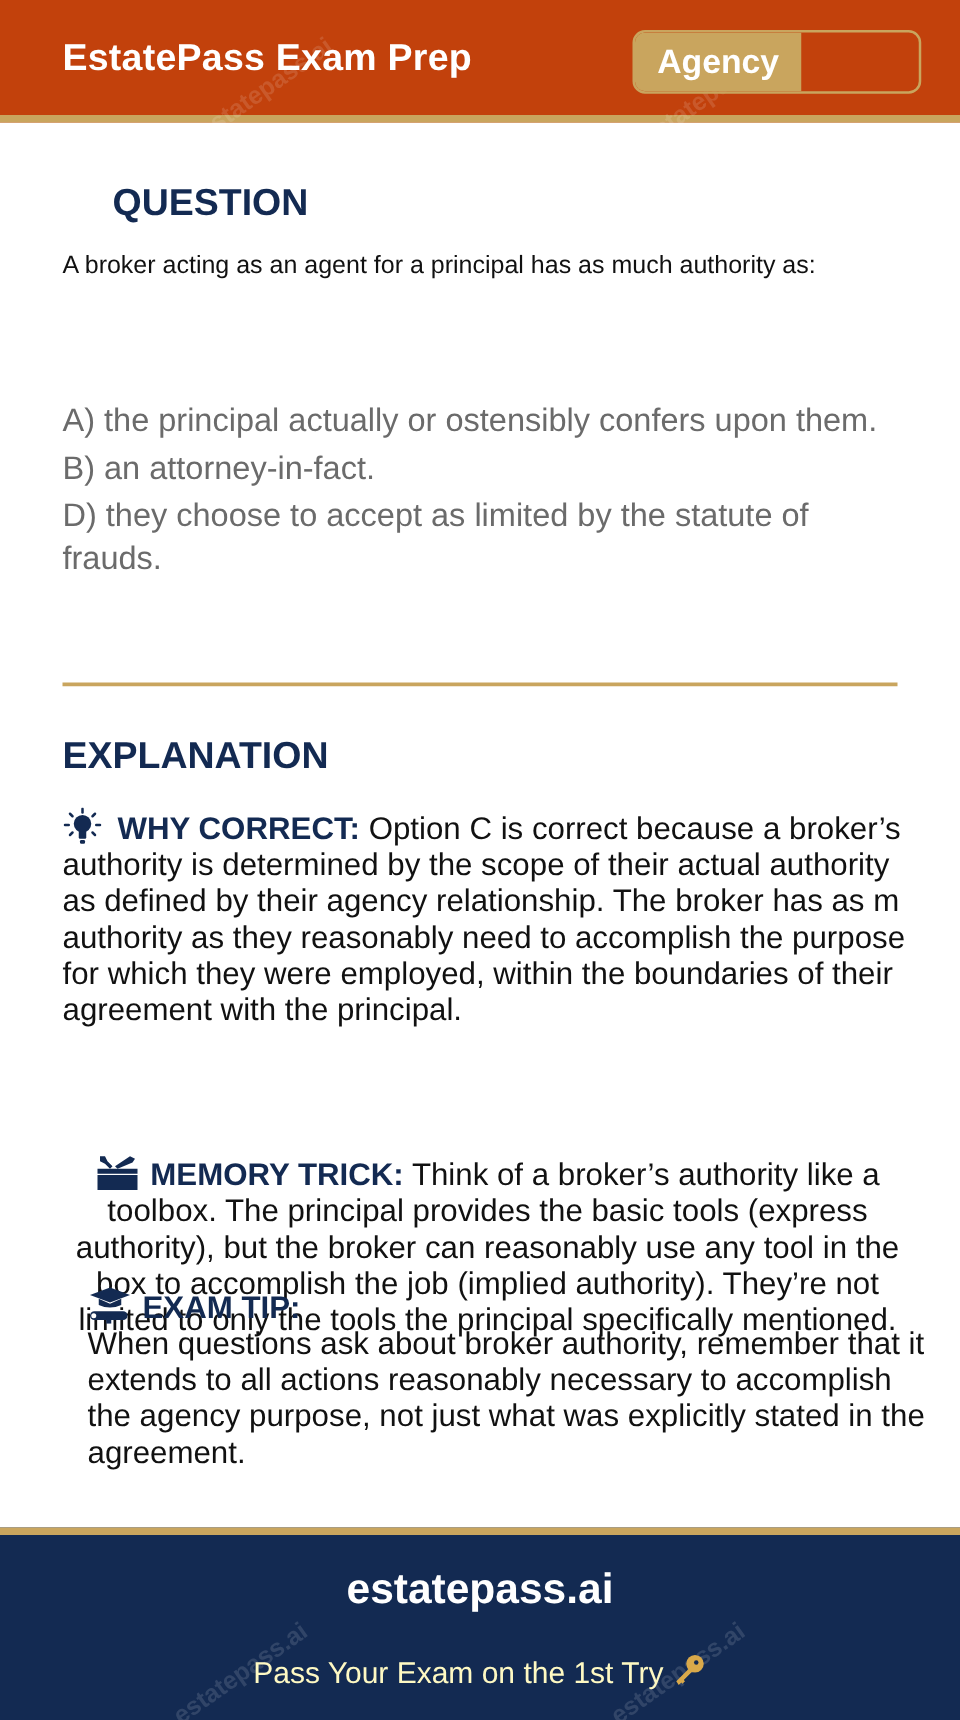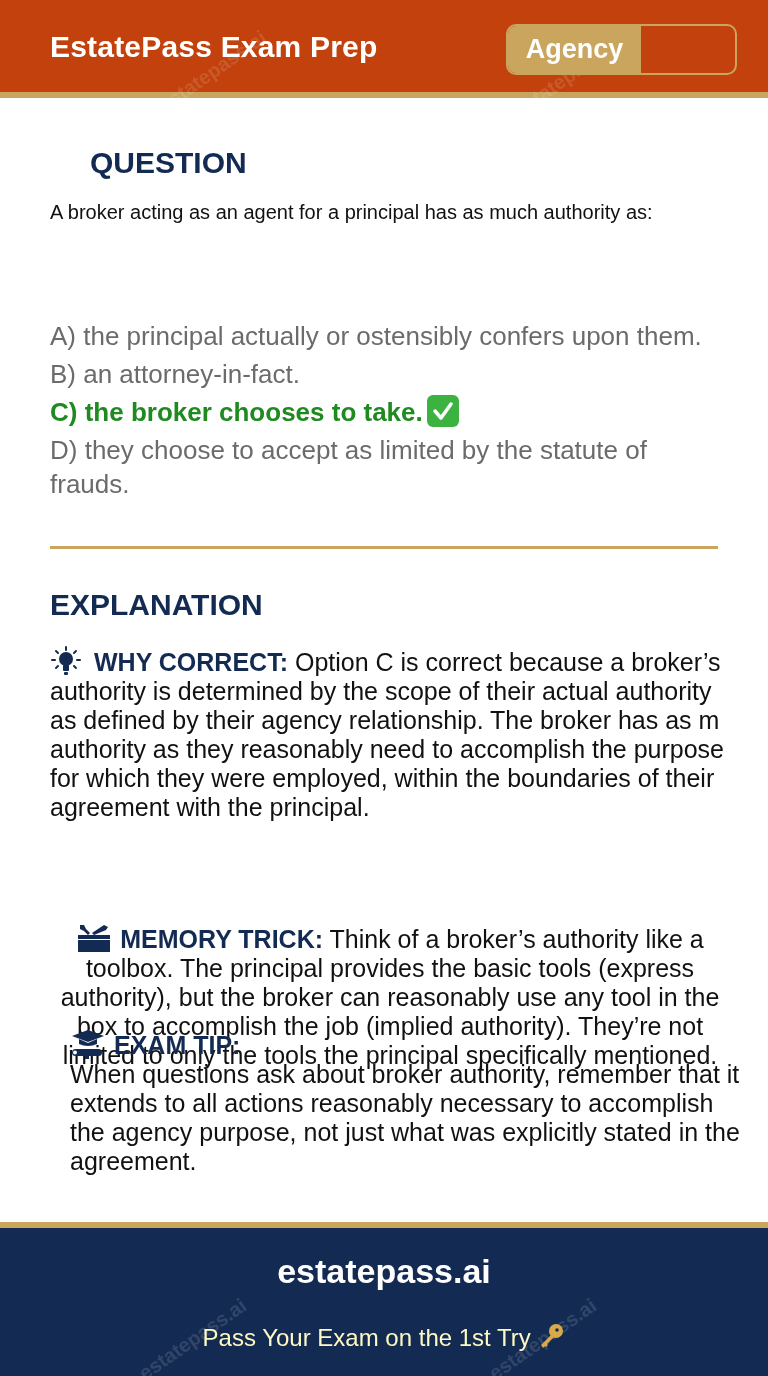--- a/index.html
+++ b/index.html
@@ -90,23 +90,20 @@
     <div class="badge-cat">Agency</div>
   </div>
 </div>
 
 <div class="section-heading q-heading">QUESTION</div>
 <div class="question-text">A broker acting as an agent for a principal has as much authority as:</div>
 
 <div class="options">
   <div class="option a"><span>A) the principal actually or ostensibly confers upon them.</span></div>
   <div class="option"><span>B) an attorney-in-fact.</span></div>
-  <div class="option correct"><span>C) the broker chooses to take.</span><span class="check-icon"><svg width="24" height="24" viewBox="0 0 24 24">
-          <path d="M4 12 L10 19 L20 5" stroke="#ffffff" stroke-width="3.5" fill="none" stroke-linecap="round" stroke-linejoin="round"></path>
-        </svg></span></div>
   <div class="option"><span>D) they choose to accept as limited by the statute of frauds.</span></div>
 </div>
 
 <div class="divider"></div>
 
 <div class="section-heading e-heading">EXPLANATION</div>
 
 <div class="exp-block why">
   <span class="exp-icon">
     <svg width="36" height="30" viewBox="0 0 36 30">

